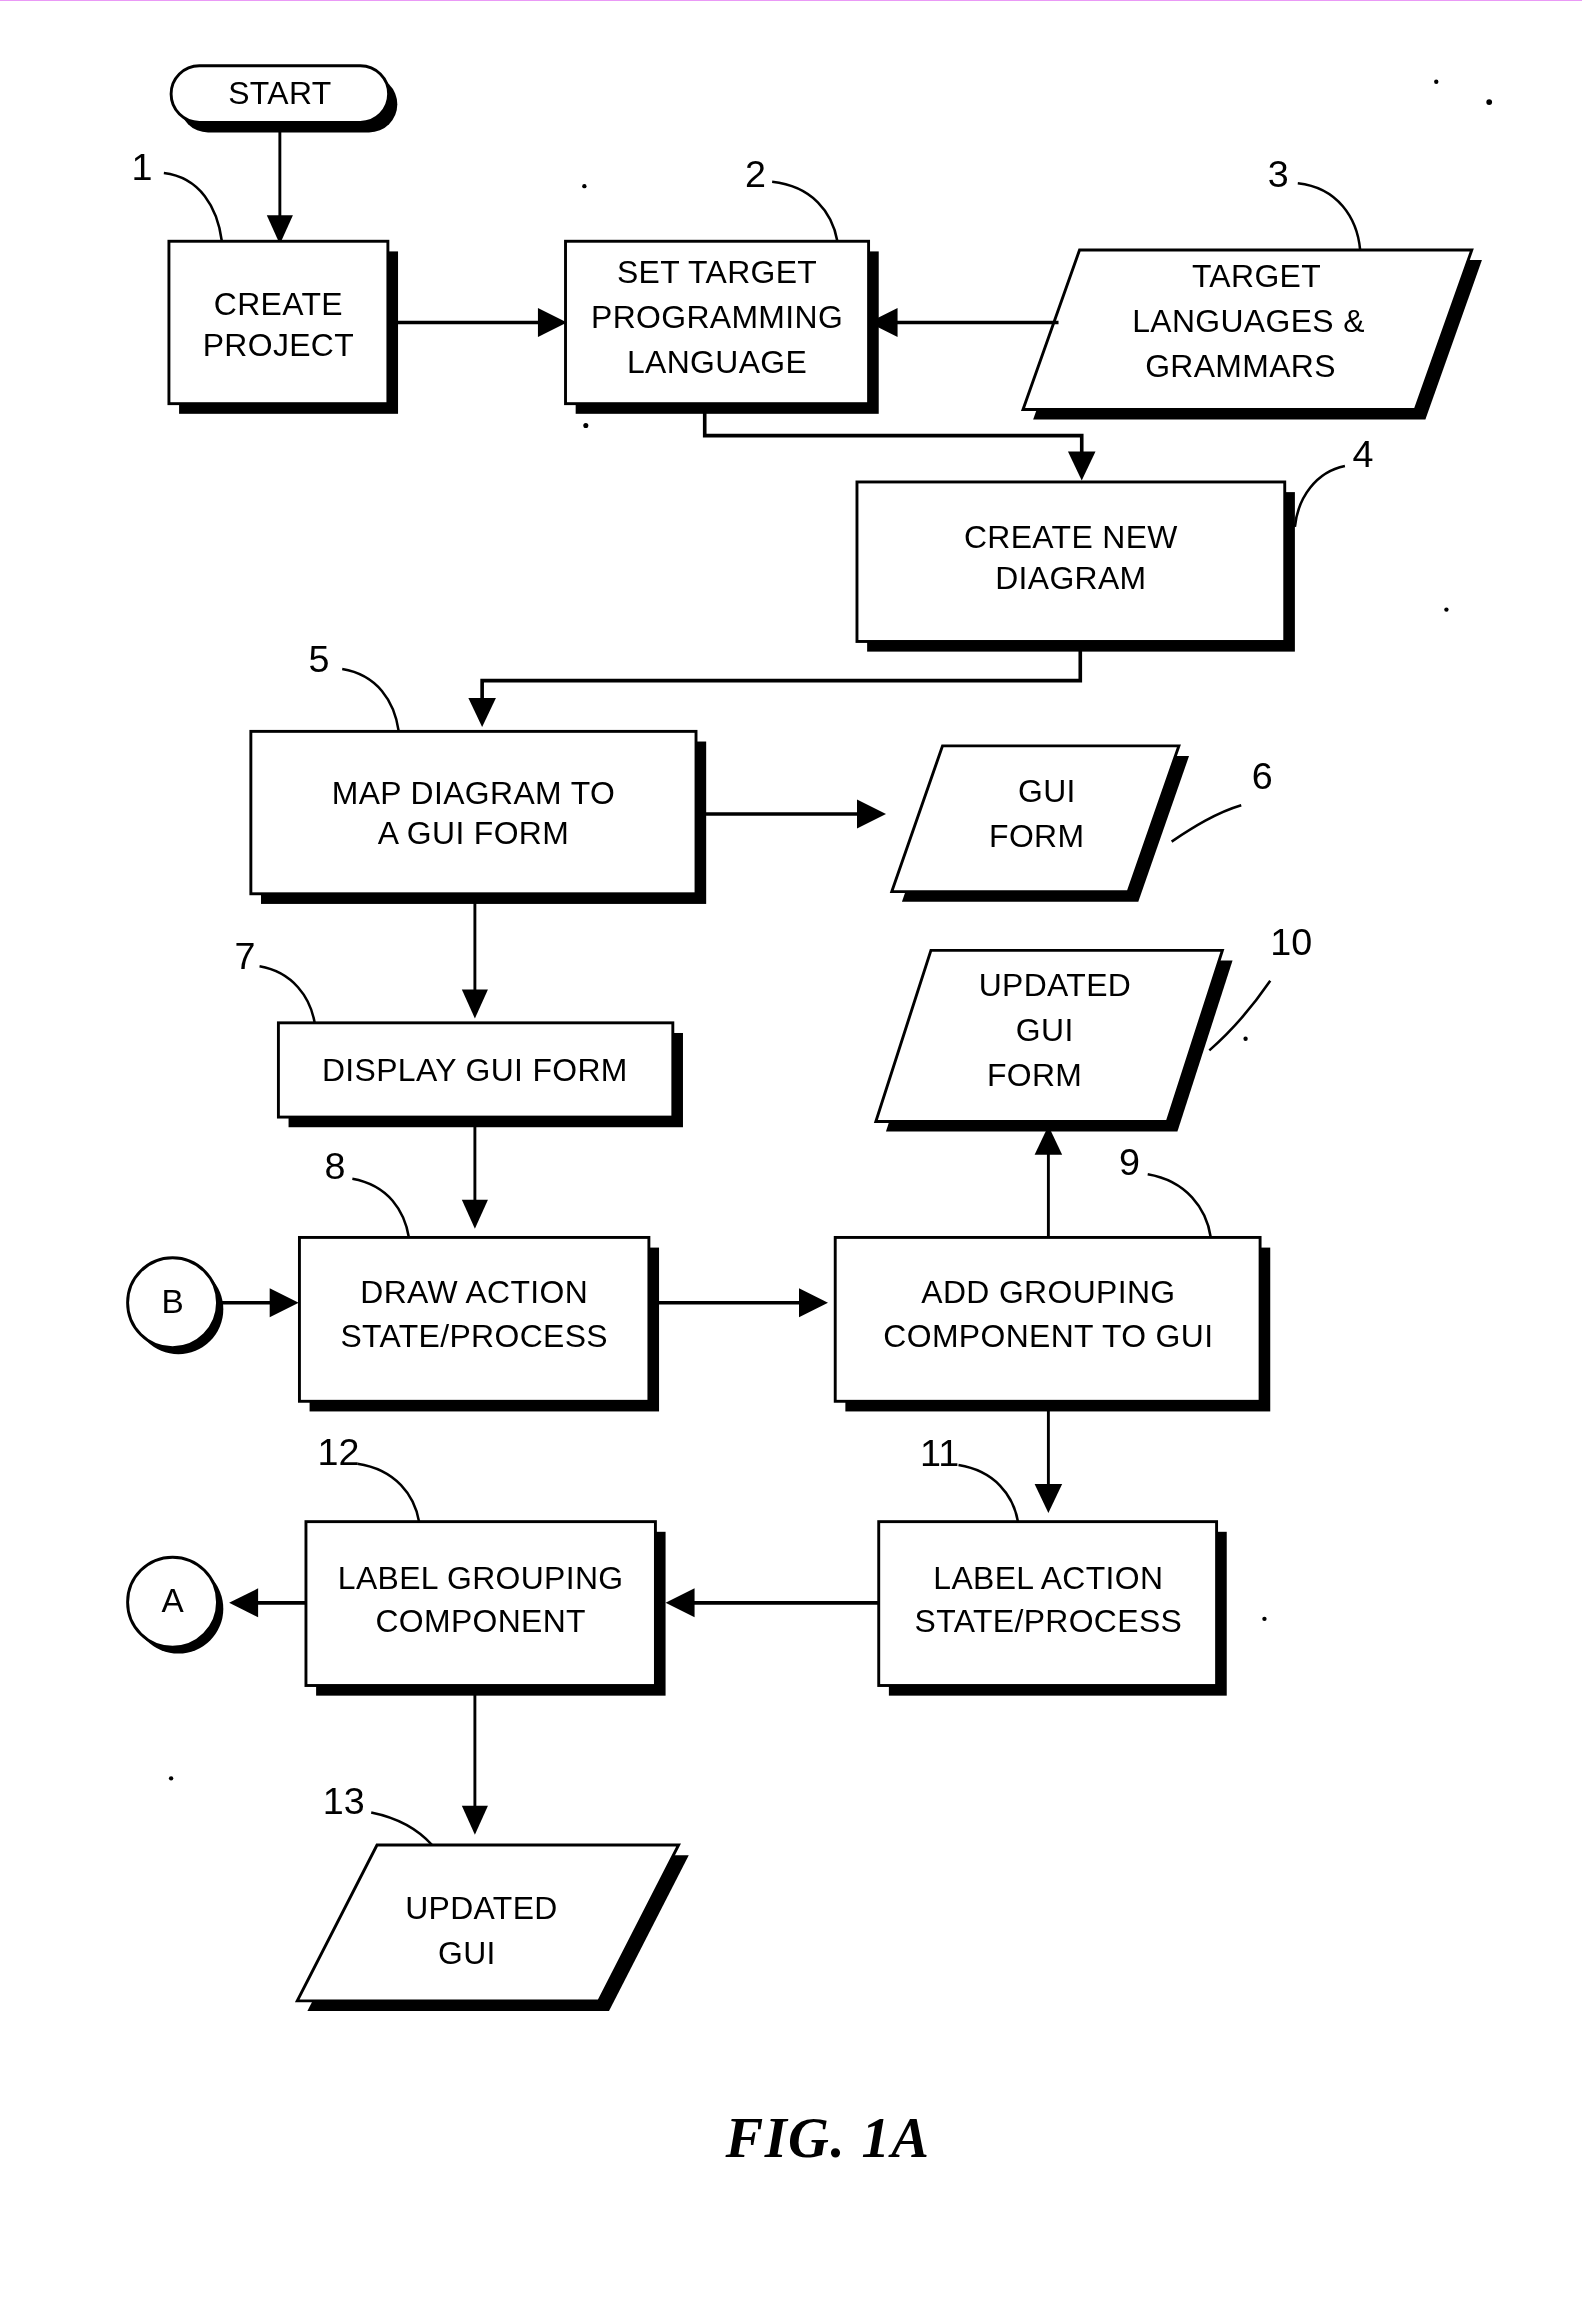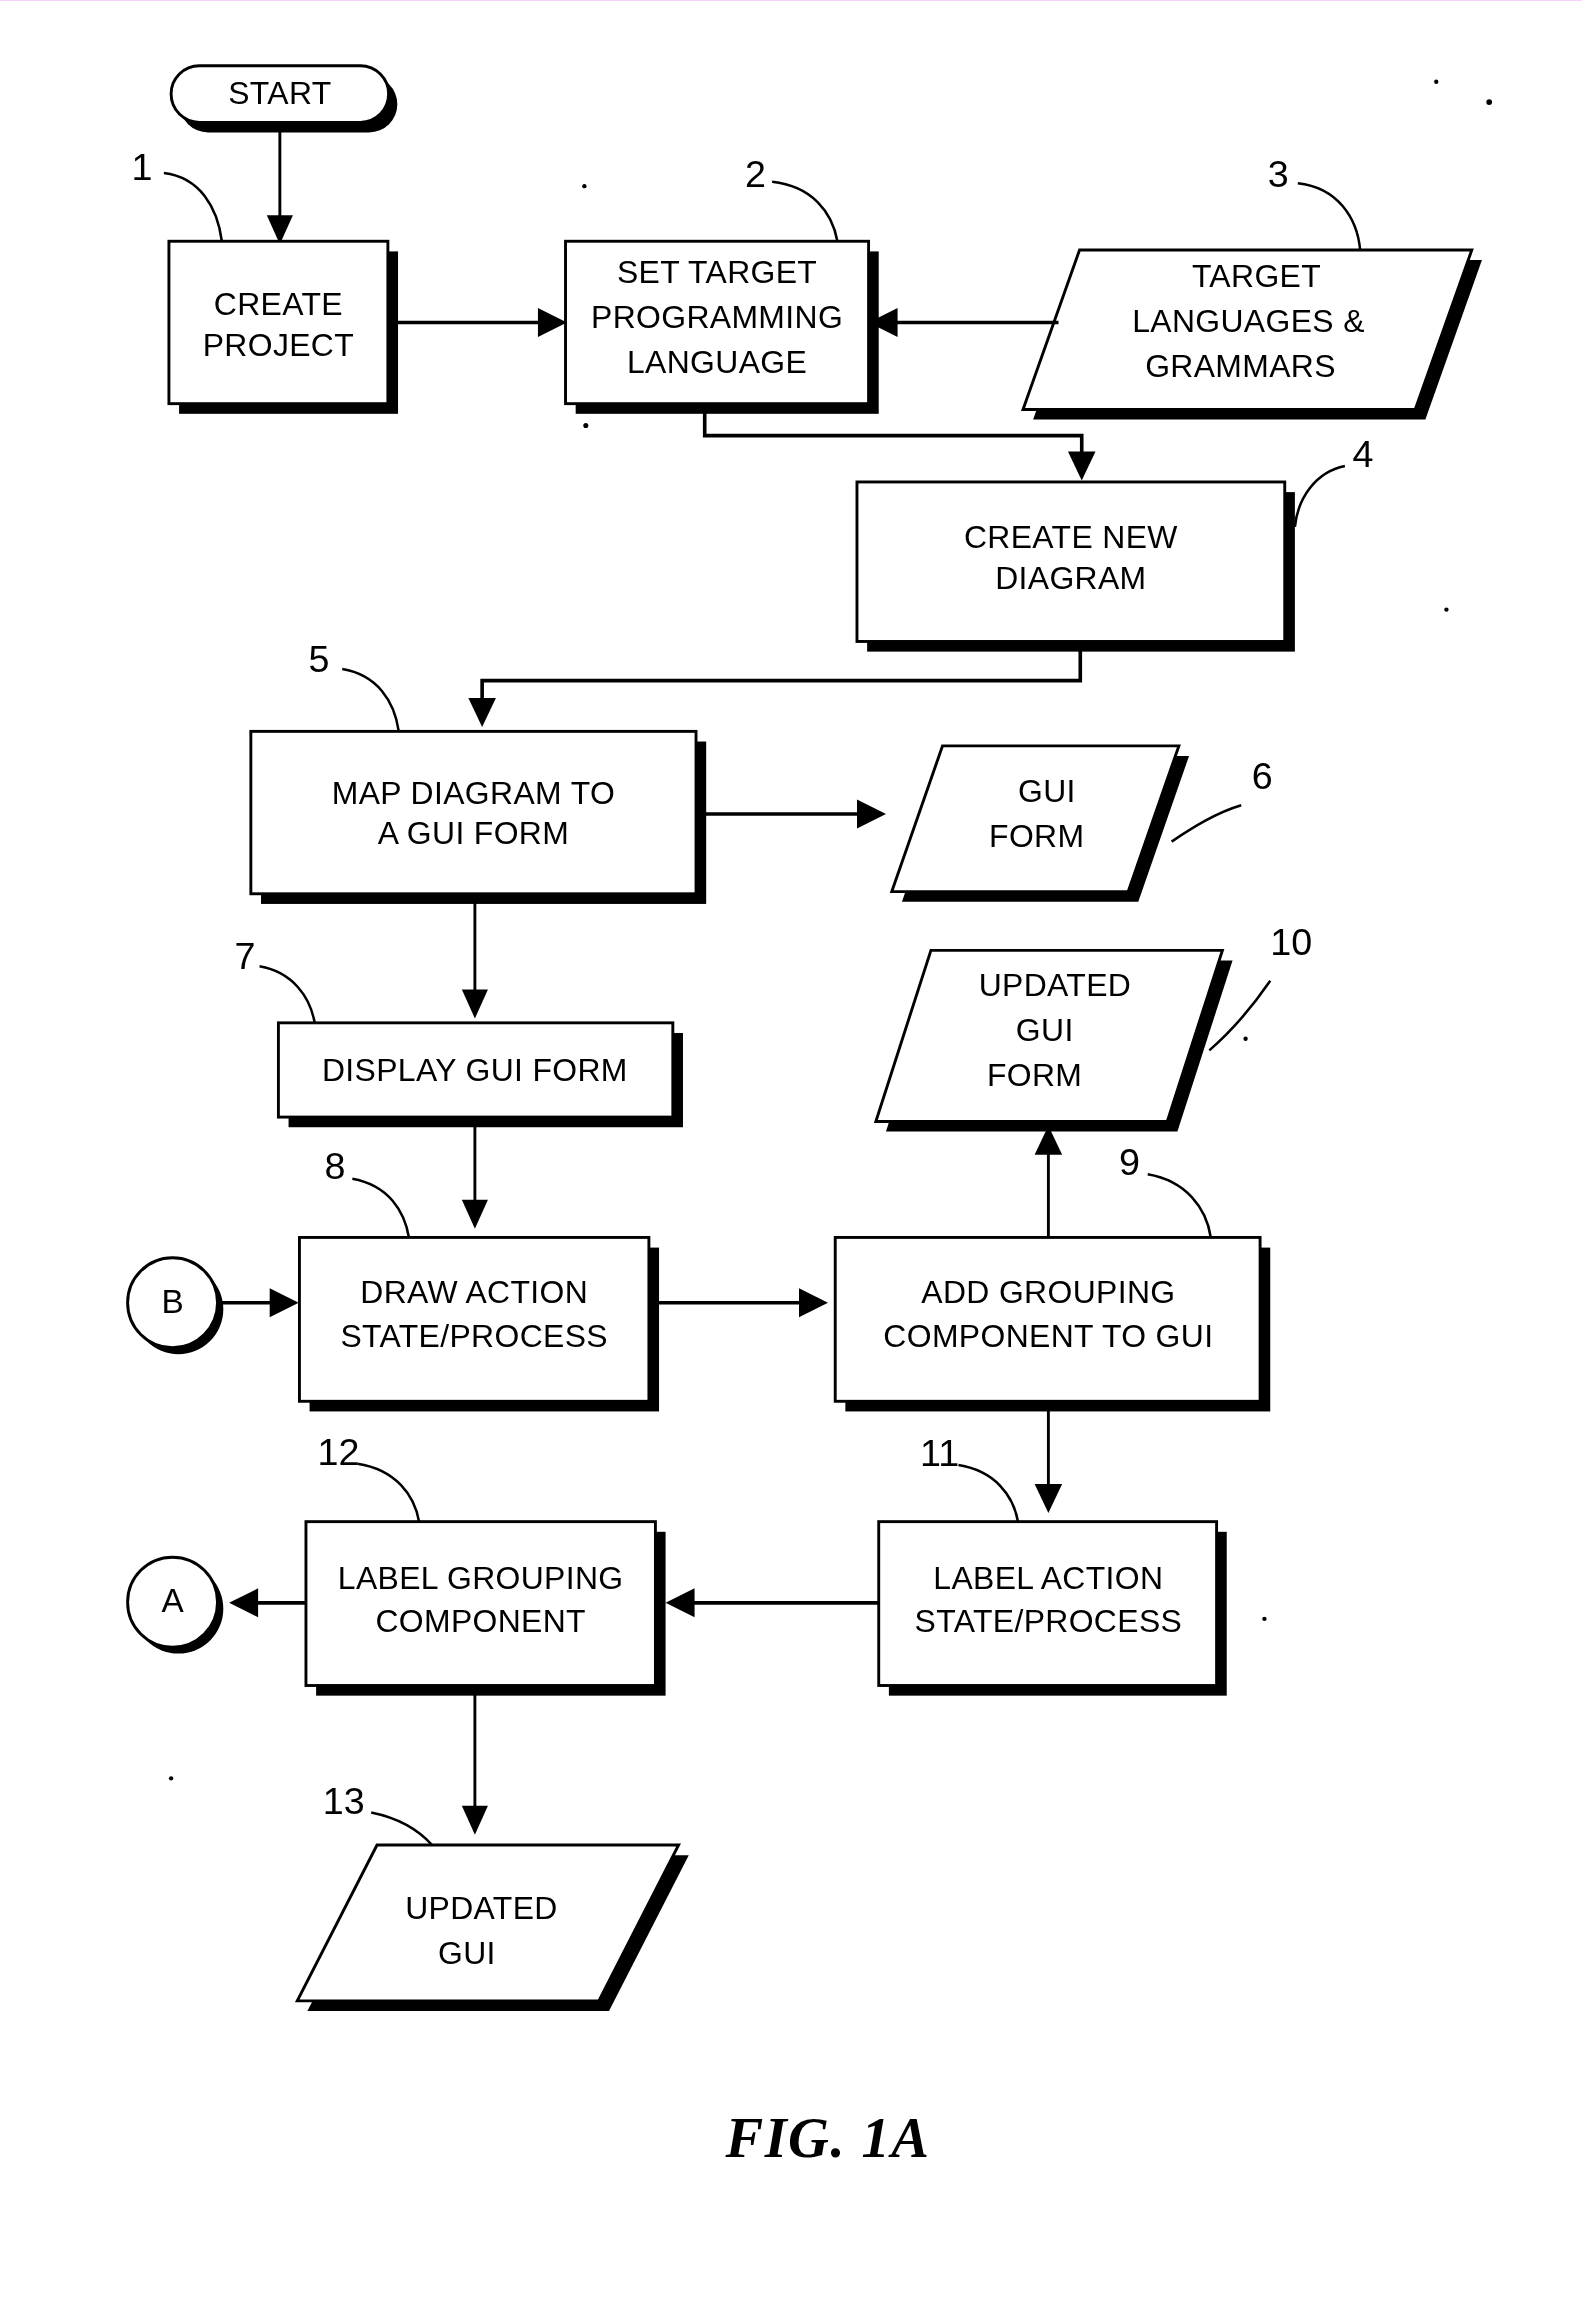--- a/index.html
+++ b/index.html
@@ -10,21 +10,21 @@
   body {
     width: 1582px;
     height: 2319px;
     font-family: "Liberation Sans", sans-serif;
     overflow: hidden;
   }
   #figure-root {
     position: relative;
     width: 1582px;
     height: 2319px;
-    background: #f0abfc;
+    background: #d946ef;
   }
   svg#flowchart {
     display: block;
     width: 1582px;
     height: 2319px;
   }
   .node-text {
     font-family: "Liberation Sans", sans-serif;
     font-size: 44px;
     fill: #000000;

